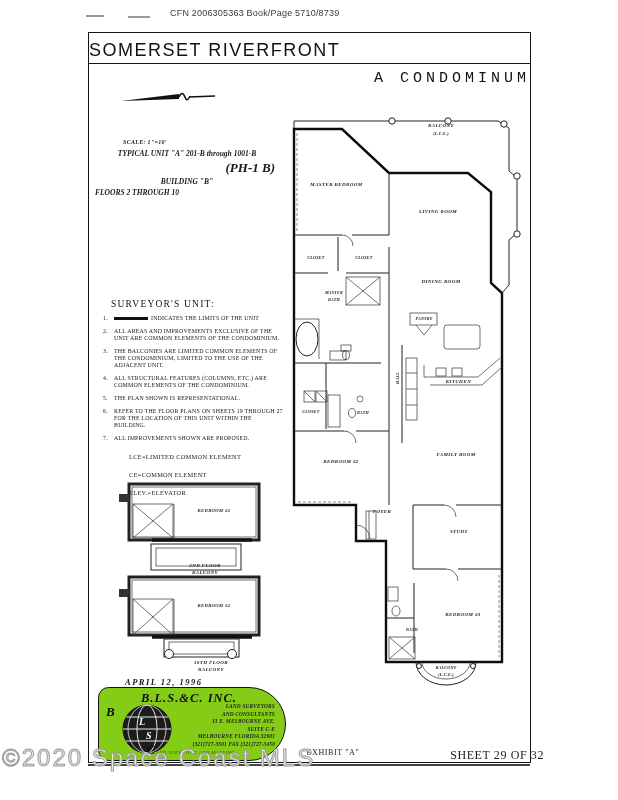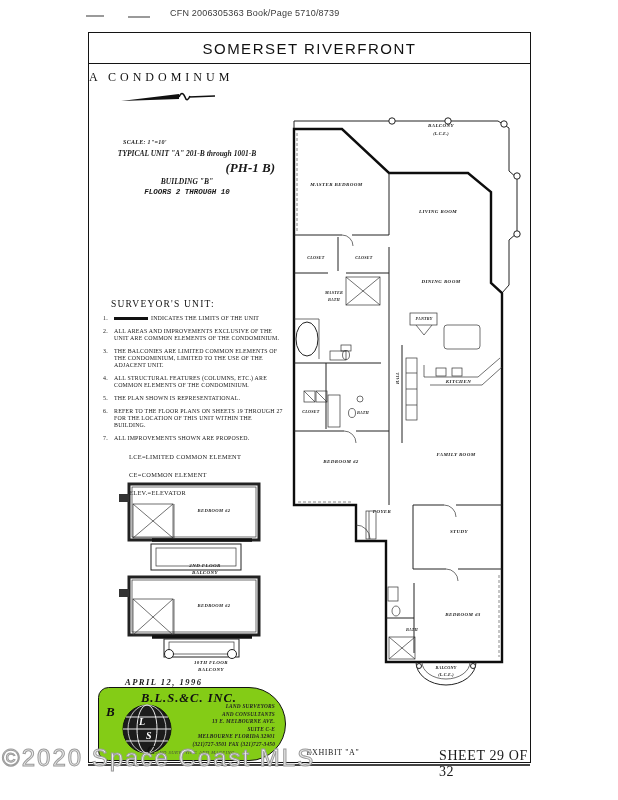--- a/index.html
+++ b/index.html
@@ -5,30 +5,30 @@
   html,body{margin:0;padding:0;}
   body{width:618px;height:800px;background:#fff;position:relative;overflow:hidden;
        font-family:"Liberation Serif",serif;color:#1a1a1a;}
   .abs{position:absolute;}
   
   .cfn{left:170px;top:8px;font-family:"Liberation Sans",sans-serif;font-size:9px;color:#3a3a3a;letter-spacing:.2px;}
   .scan-dash{background:#9a9a9a;height:2px;}
   
   .frame{left:88px;top:32px;width:441px;height:729px;border:1.6px solid #141414;background:#fff;}
   .frame-underline{left:88px;top:764px;width:442px;height:2px;background:#444;}
-  .doc-title{left:0;top:7px;width:100%;text-align:center;font-family:"Liberation Sans",sans-serif;
-             font-size:15px;letter-spacing:1.5px;color:#111;}
+  .doc-title{left:0;top:7px;width:100%;font-family:"Liberation Sans",sans-serif;
+             font-size:18px;letter-spacing:1.5px;color:#111;}
   .title-rule{left:0;top:30px;width:100%;border-top:1.4px solid #141414;}
-  .doc-sub{left:0;top:37px;width:100%;text-align:left;font-family:Liberation Serif, serif;
-           font-size:12px;letter-spacing:4px;color:#111;}
+  .doc-sub{left:0;top:37px;width:100%;text-align:right;font-family:Liberation Mono, monospace;
+           font-size:15px;letter-spacing:4px;color:#111;}
   .scale{left:34px;top:106px;font-size:6px;font-style:italic;font-weight:bold;letter-spacing:.3px;}
   .typ1{left:6px;top:116px;width:184px;text-align:center;font-size:7.5px;font-style:italic;font-weight:bold;}
   .typ2{left:6px;top:127px;width:180px;text-align:right;font-size:13px;font-style:italic;font-weight:bold;}
   .bld{left:6px;top:144px;width:184px;text-align:center;font-size:7.5px;font-style:italic;font-weight:bold;}
-  .flr{left:6px;top:155px;width:184px;text-align:center;font-size:7.5px;font-style:italic;font-weight:bold;font-family:Liberation Mono, monospace;}
+  .flr{left:6px;top:155px;width:184px;font-size:7.5px;font-style:italic;font-weight:bold;}
   
   .notes{left:12px;top:266px;width:182px;}
   .notes h3{margin:0 0 6px 10px;font-size:9.5px;letter-spacing:1.2px;font-weight:normal;color:#111;}
   .note{display:flex;gap:3px;margin:0 0 6px 2px;font-size:5.9px;line-height:7px;letter-spacing:.2px;}
   .note .n{width:8px;flex:none;}
   .note .t{flex:1;}
   .limit-line{display:inline-block;width:34px;height:3px;background:#111;margin:0 3px 1px 0;vertical-align:middle;}
   .abbr{margin:11px 0 0 28px;font-size:6.4px;letter-spacing:.3px;}
   
   .plan{left:197px;top:80px;width:250px;height:583px;}
@@ -50,21 +50,21 @@
             font-weight:bold;letter-spacing:1px;color:#111;}
   .plq-lines{left:72px;top:15px;width:104px;text-align:right;font-size:5.3px;font-style:italic;
              font-weight:bold;line-height:7.6px;letter-spacing:.2px;color:#222;}
   .plq-foot{left:20px;top:62px;width:150px;text-align:center;font-size:4.6px;font-style:italic;
             letter-spacing:.5px;color:#444;}
   .logo-letter{font-style:italic;font-weight:bold;font-family:"Liberation Serif",serif;color:#111;}
   
   .see1{left:215px;top:666px;width:178px;text-align:center;font-size:7px;font-style:italic;
         font-weight:bold;letter-spacing:.4px;line-height:11px;}
   .exh{left:194px;top:715px;width:100px;text-align:center;font-size:8px;letter-spacing:.6px;}
-  .sht{left:350px;top:715px;width:105px;text-align:left;font-size:14px;letter-spacing:.6px;}
+  .sht{left:350px;top:715px;width:105px;text-align:right;font-size:12px;letter-spacing:.6px;}
   
   .wm{left:2px;top:744px;font-family:"Liberation Sans",sans-serif;font-size:24px;letter-spacing:2px;
       color:#ececec;-webkit-text-stroke:1px #9b9b9b;z-index:50;}
   
   .w3{stroke:#0d0d0d;stroke-width:2.4;fill:none;}
   .w1{stroke:#222;stroke-width:1;fill:none;}
   .w08{stroke:#333;stroke-width:.7;fill:none;}
   .dash{stroke:#7d7d7d;stroke-width:.9;stroke-dasharray:3 2;fill:none;}
   .col{fill:#fff;stroke:#222;stroke-width:1;}
 </style>

